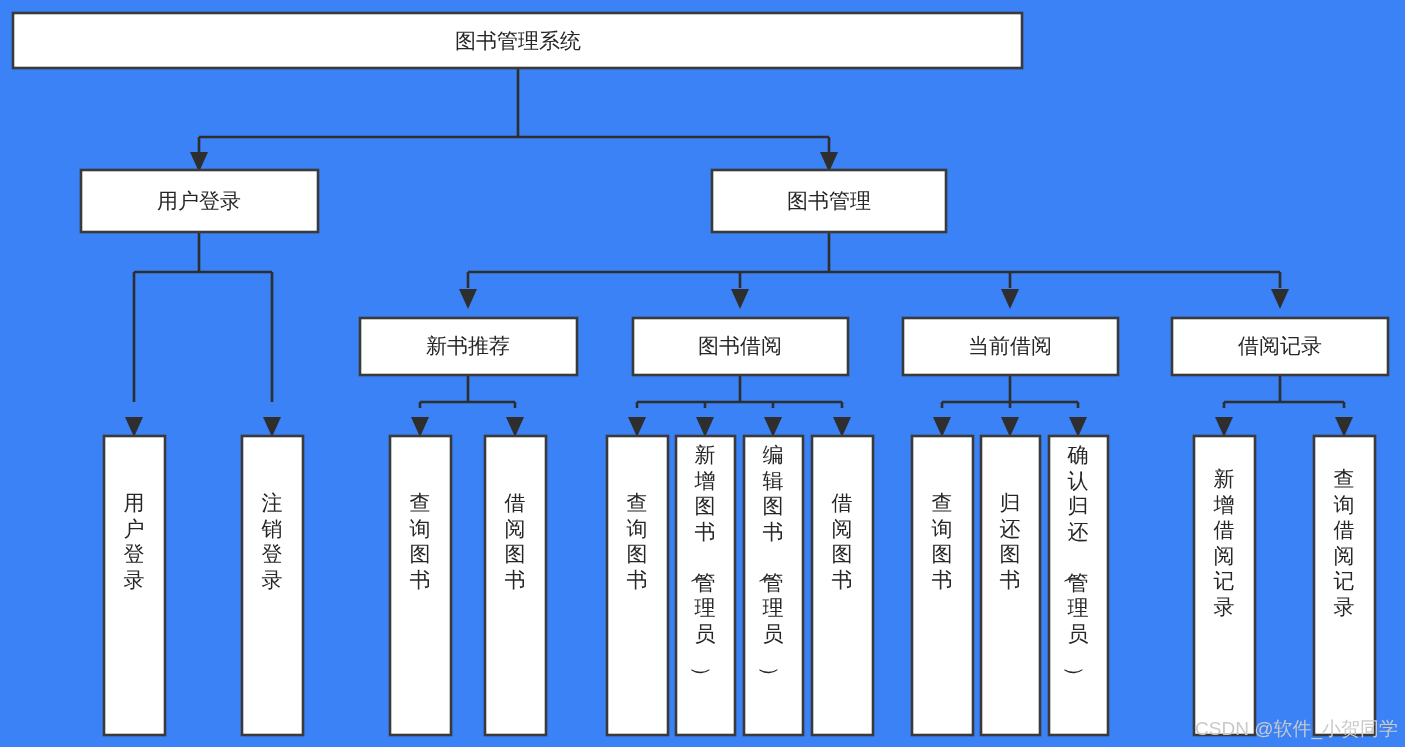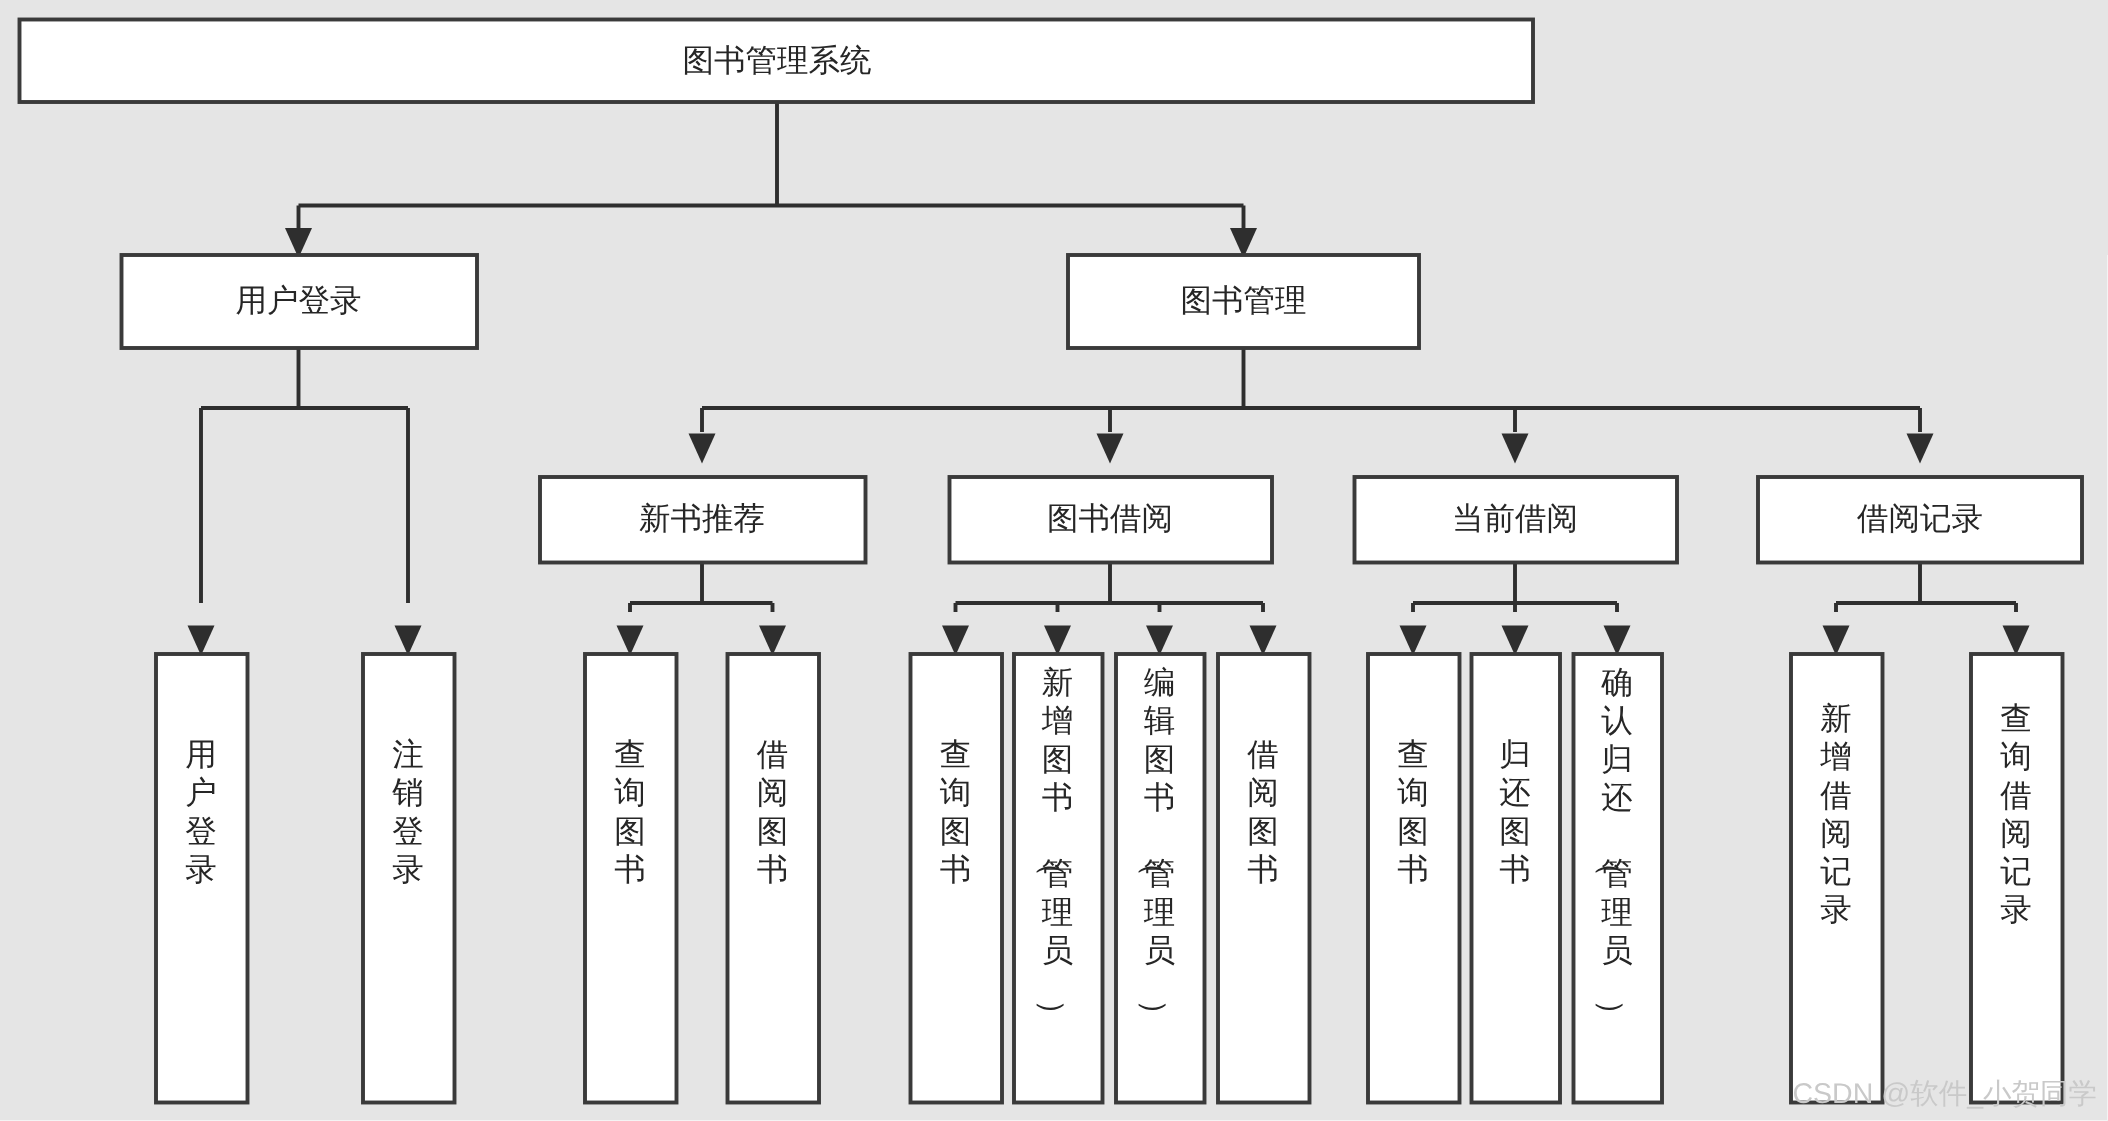--- a/index.html
+++ b/index.html
@@ -10,21 +10,21 @@
   body {
     width: 1405px;
     height: 747px;
     overflow: hidden;
     font-family: "Liberation Sans", "DejaVu Sans", sans-serif;
   }
   #diagram-root {
     position: relative;
     width: 1405px;
     height: 747px;
-    background: #e5e5e5;
+    background: #3b82f6;
   }
   svg.diagram-canvas {
     position: absolute;
     left: 0;
     top: 0;
     width: 1405px;
     height: 747px;
   }
   .node-box {
     fill: #ffffff;

